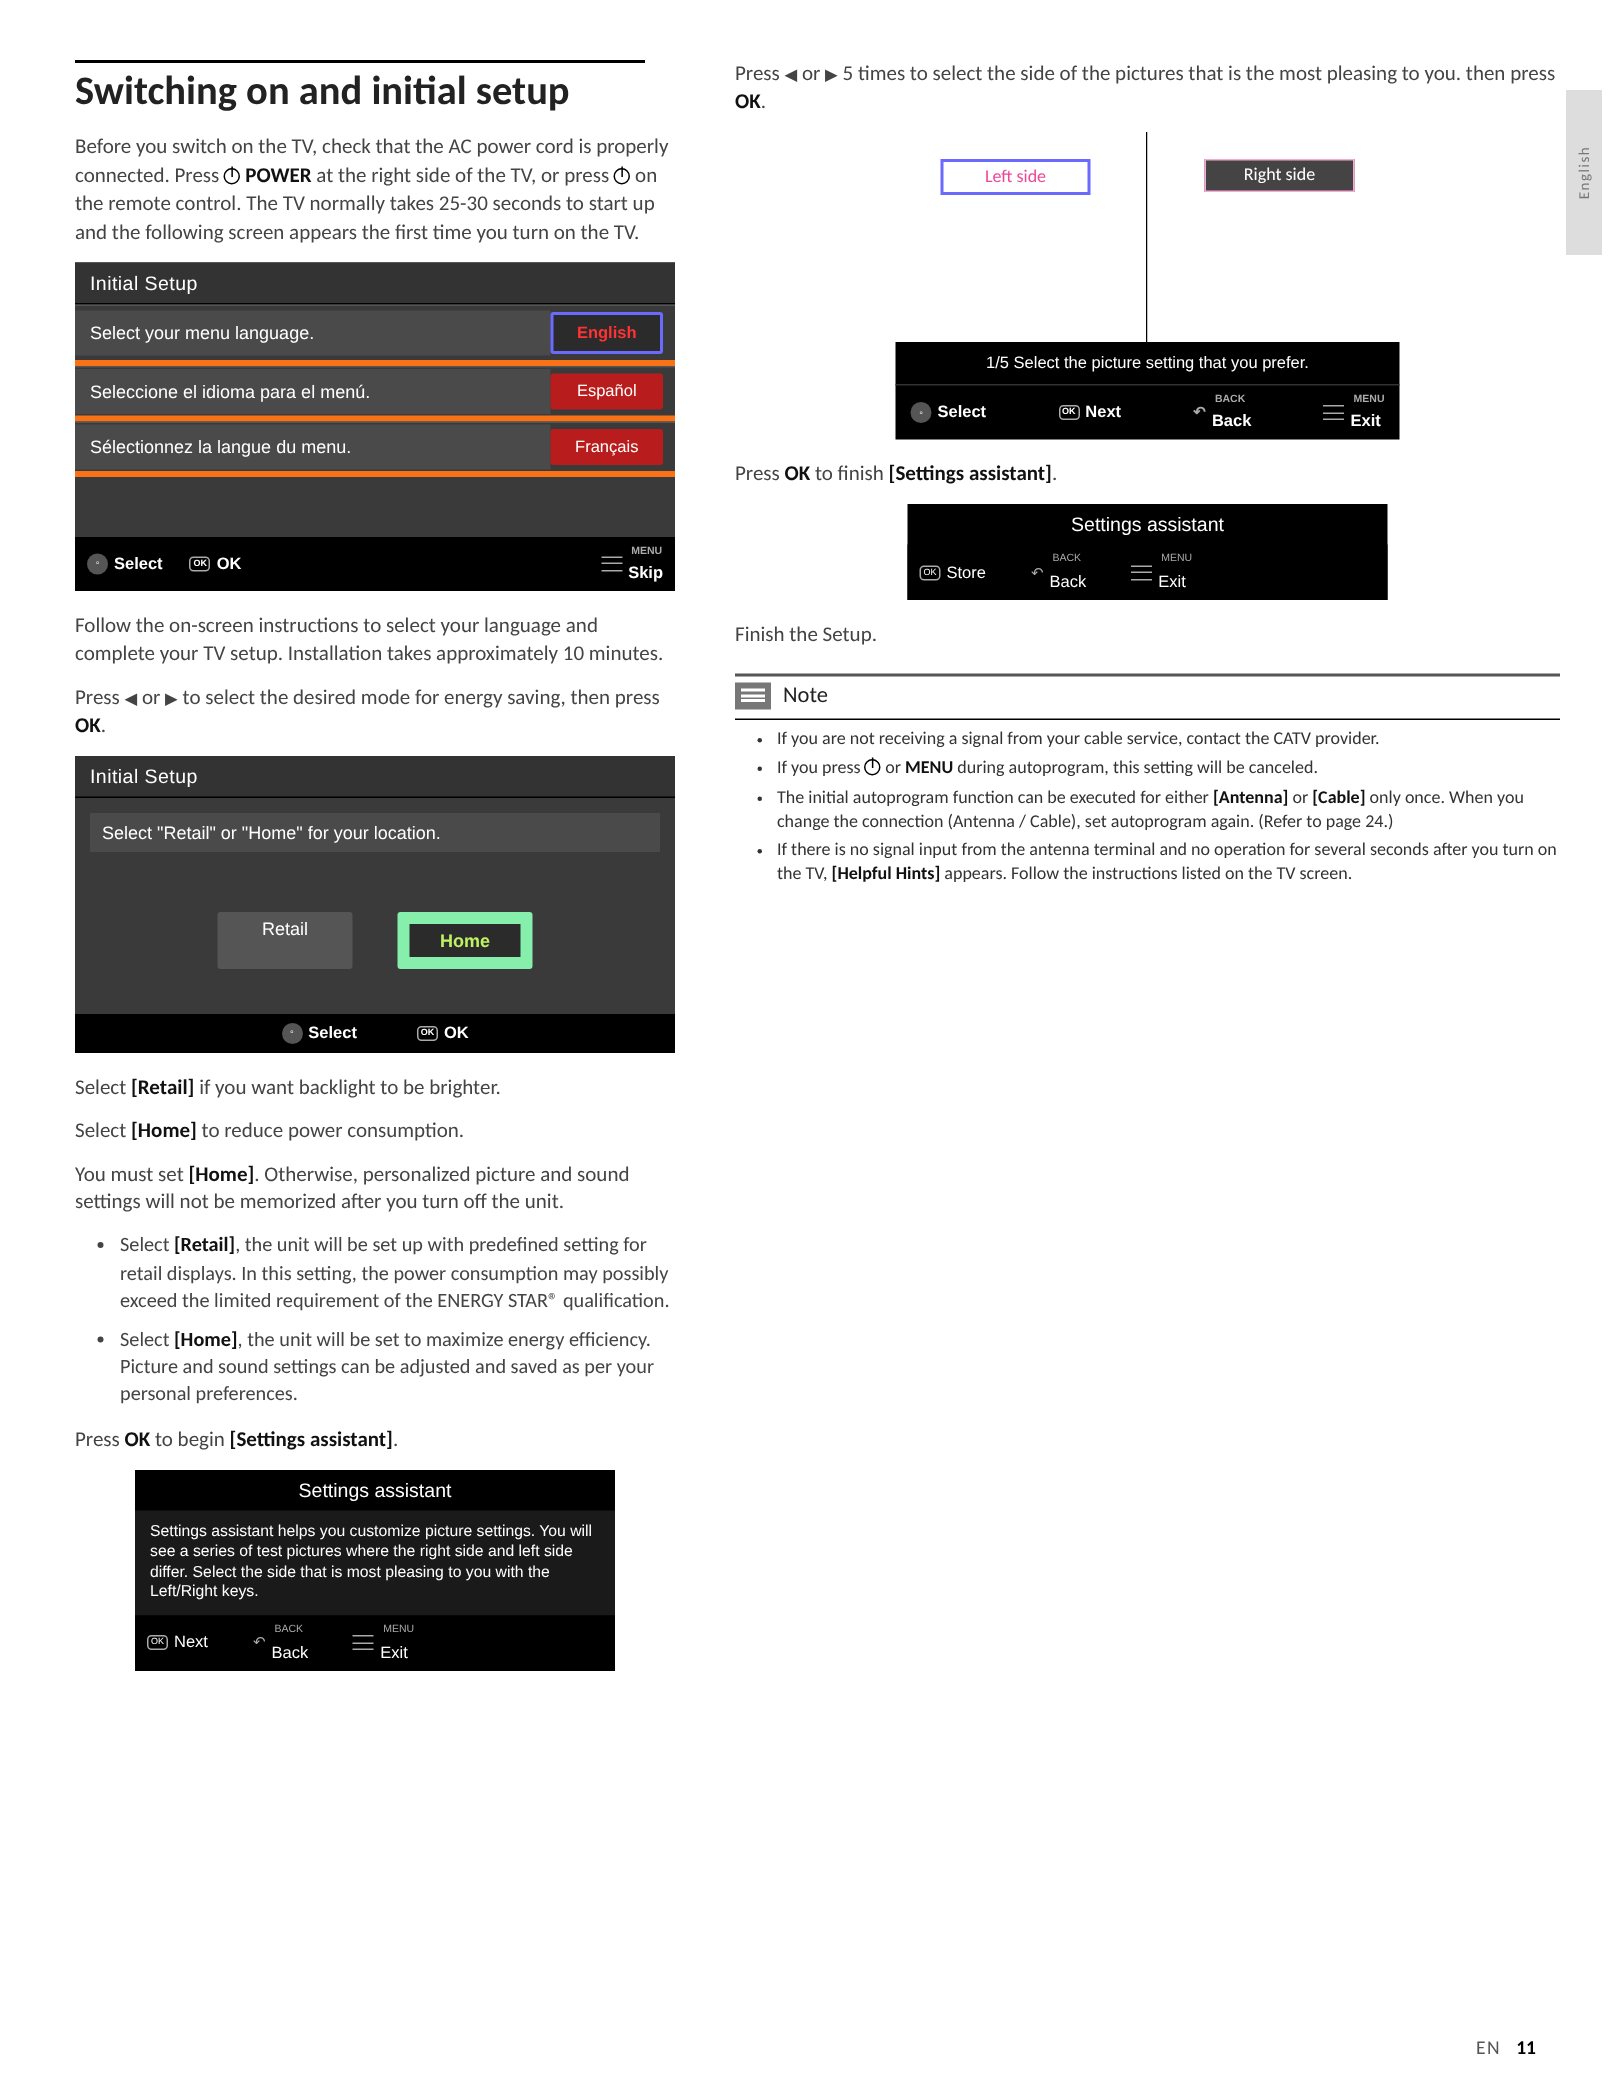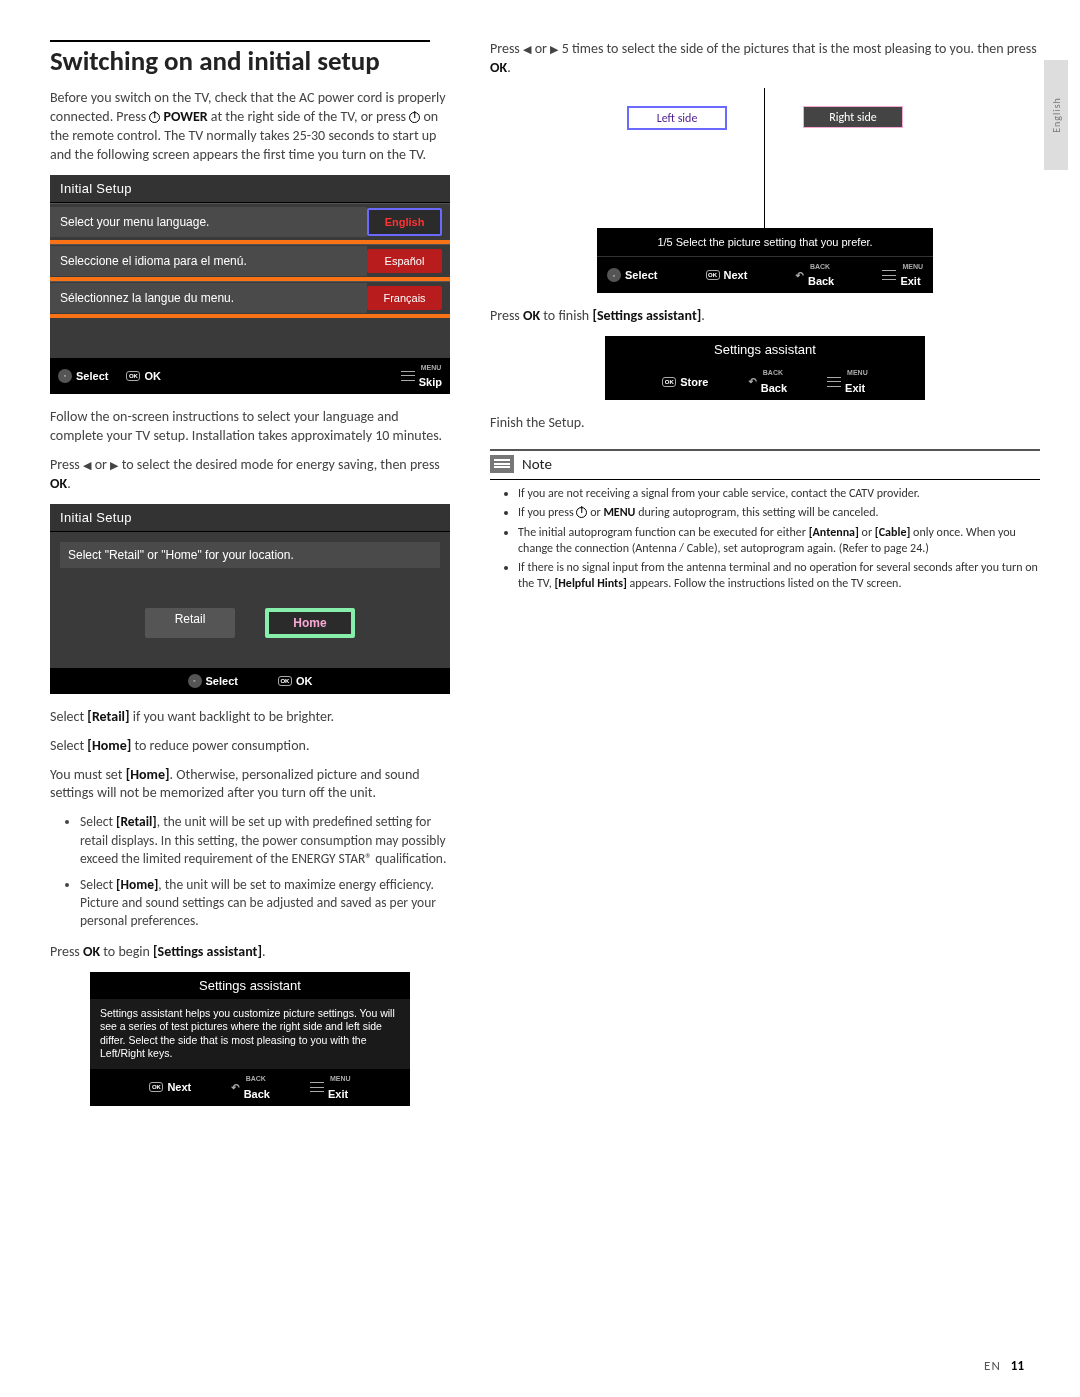--- a/index.html
+++ b/index.html
@@ -112,47 +112,47 @@
     background:#3a3a3a; padding: 10px 10px 30px 10px;
   }
   .loc-prompt {
     background:#4a4a4a; padding:6px 8px; font-size:12px; margin-bottom:40px;
   }
   .loc-buttons { display:flex; justify-content:center; gap:30px; }
   .loc-btn {
     width:90px; text-align:center; padding:4px 0;
     background:#555; border-radius:2px; font-size:12px;
   }
-  .loc-btn.selected { background:#2b2b2b; border:4px solid #86efac; color:#f9a8d4; font-weight:600; }
+  .loc-btn.selected { background:#2b2b2b; border:8px solid #86efac; color:#bef264; font-weight:600; }
 
   ul.body-bullets { margin:6px 0 12px 30px; font-size:13.5px; color:#444; }
   ul.body-bullets li { margin-bottom:8px; line-height:1.35; }
 
   .osd-sa {
     background:#000; color:#fff; font-family:Arial,sans-serif; font-size:11px;
     width: 320px; margin: 8px auto 14px auto;
   }
   .sa-title { text-align:center; padding:6px; font-size:13px; color:#ffffff; }
   .sa-body { background:#1a1a1a; padding:8px 10px; font-size:10.5px; line-height:1.3; }
-  .sa-footer { background:#000; display:flex; align-items:center; padding:6px 8px; gap:40px; font-size:11px; font-weight:700;justify-content:center; }
+  .sa-footer { background:#000; display:flex; align-items:center; padding:6px 8px; gap:30px; font-size:11px; font-weight:400; }
   .sa-footer .item { display:flex; align-items:center; gap:4px; }
 
   
   .pic-compare {
     display:flex; justify-content:center; gap:0; margin-bottom:0;
   }
   .pic-half {
     width:168px; height:140px; position:relative; background:#fff;
   }
   .pic-half.left { border-right:1px solid #000; }
   .pic-label {
     position:absolute; top:18px; width:100px; text-align:center;
     padding:3px 6px; font-size:12px;
   }
-  .pic-label.left { left:30px; background:#fff; border:2px solid #6a6aff; color:#4c1d95; }
+  .pic-label.left { left:30px; background:#fff; border:2px solid #6a6aff; color:#ec4899; }
   .pic-label.right { right:30px; background:#444; color:#fff; border:1px solid #f9a8d4; }
   .pic-bottom {
     width:336px; margin:0 auto 14px auto; background:#000; color:#fff;
     font-family:Arial,sans-serif; font-size:11px;
   }
   .pic-msg { text-align:center; padding:8px 4px; font-size:11px; }
   .pic-footer { display:flex; justify-content:space-between; align-items:center; padding:6px 10px; font-size:11px; font-weight:700; border-top:1px solid #333; }
   .pic-footer .item { display:flex; align-items:center; gap:4px; }
 
   .sa2-body { background:#1a1a1a; text-align:center; padding:16px 10px 24px; font-size:11.5px; }

